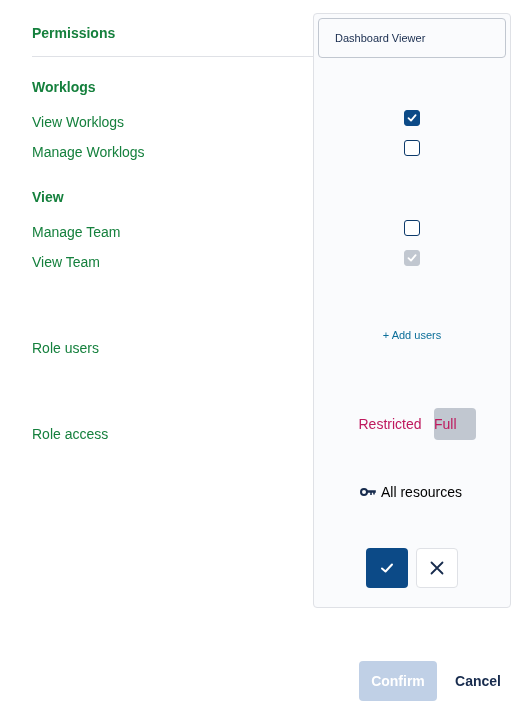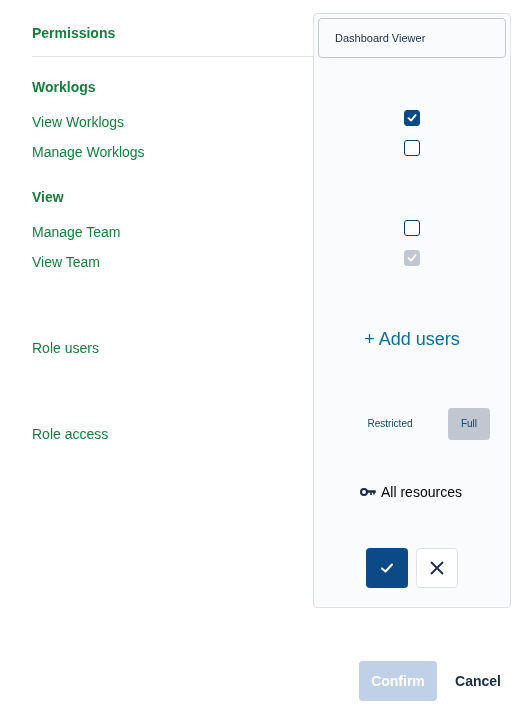--- a/index.html
+++ b/index.html
@@ -13,24 +13,24 @@
            background: #fafbfd; border: 1px solid #dfe1e6; border-radius: 4px; box-sizing: border-box; }
   .role-name { position: absolute; left: 318px; top: 18px; width: 188px; height: 40px;
                background: #fafbfd; border: 1px solid #c1c7d0; border-radius: 4px; box-sizing: border-box;
                font-size: 11px; color: #172b4d; padding: 0 0 0 16px; line-height: 38px; font-family: "Liberation Sans", sans-serif; }
   .cb { position: absolute; left: 404px; width: 16px; height: 16px; box-sizing: border-box; border-radius: 3px; }
   .cb.checked { background: #0c4a87; border: 1px solid #0c4a87; }
   .cb.unchecked { background: #fff; border: 1.5px solid #0c3a6b; }
   .cb.disabled { background: #c1c7d0; border: 1px solid #c1c7d0; }
   .cb svg { position: absolute; left: 2px; top: 2px; }
 
-  .add-users { position: absolute; left: 360px; top: 329px; width: 104px; text-align: center; color: #0b6e99; font-size: 18px; cursor: pointer; }
-  .seg { position: absolute; top: 408px; height: 32px; line-height: 32px; font-size: 10px; color: #0c4a6e; cursor: pointer; }
+  .add-users { position: absolute; left: 360px; top: 329px; width: 104px; text-align: center; color: #0b6e99; font-size: 11px; cursor: pointer; }
+  .seg { position: absolute; top: 408px; height: 32px; line-height: 32px; font-size: 14px; color: #be185d; cursor: pointer; }
   .seg-restricted { left: 350px; width: 80px; text-align: center; }
-  .seg-full { left: 448px; width: 42px; text-align: center; background: #c1c7d0; border-radius: 4px; }
+  .seg-full { left: 434px; width: 42px; background: #c1c7d0; border-radius: 4px; }
   .resources { position: absolute; left: 360px; top: 484px; font-size: 14px; color: #000000; white-space: nowrap; display: flex; align-items: center; }
   .resources svg { margin-right: 5px; }
 
   .btn-ok { position: absolute; left: 366px; top: 548px; width: 42px; height: 40px; background: #0c4a87; border-radius: 4px; cursor: pointer; }
   .btn-x { position: absolute; left: 416px; top: 548px; width: 42px; height: 40px; background: #fff; border: 1px solid #dfe1e6; border-radius: 4px; box-sizing: border-box; cursor: pointer; }
   .btn-ok svg, .btn-x svg { position: absolute; left: 50%; top: 50%; transform: translate(-50%, -50%); }
 
   .confirm { position: absolute; left: 359px; top: 661px; width: 78px; height: 40px; background: #c0d0e6; color: #ffffff;
              border-radius: 4px; font-weight: 700; font-size: 14px; text-align: center; line-height: 40px; }
   .cancel { position: absolute; left: 448px; top: 661px; width: 60px; height: 40px; line-height: 40px; text-align: center;

